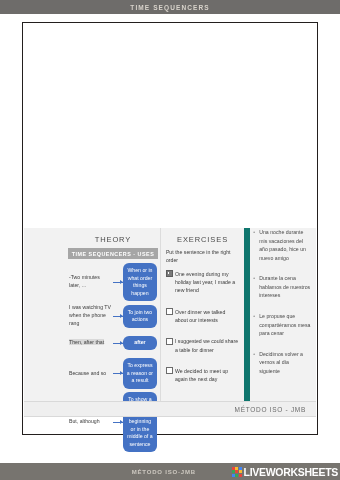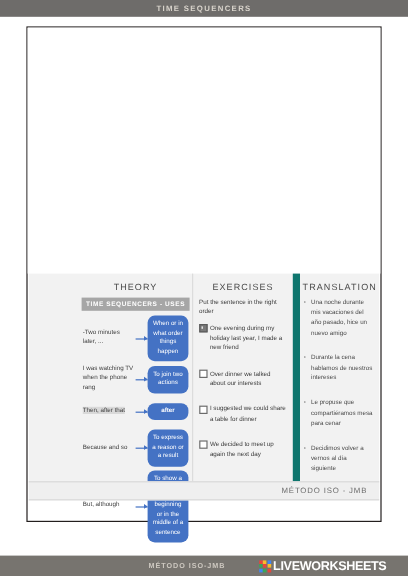--- a/index.html
+++ b/index.html
@@ -248,21 +248,21 @@
     color: #cdc8c0;
     font-size: 6px;
     font-weight: bold;
     letter-spacing: 0.8px;
     padding-left: 96px;
     box-sizing: border-box;
   }
   .lw-logo {
     display: flex;
     align-items: center;
-    padding-right: 18px;
+    padding-right: 2px;
   }
   .lw-mark {
     display: grid;
     grid-template-columns: 3px 3px 3px;
     grid-template-rows: 3px 3px 3px;
     gap: 0.5px;
     margin-right: 2px;
   }
   .lw-mark i { display: block; width: 3px; height: 3px; }
   .lw-text {
@@ -348,21 +348,20 @@
           </div>
 
           <div class="ex-item">
             <div class="ex-box"></div>
             <div class="ex-text">We decided to meet up again the next day</div>
           </div>
         </div>
       </div>
 
       <div class="col col-translation">
-        <div class="col-head">TRANSLATION</div>
         <div class="tr-body">
 
           <div class="tr-item">
             <div class="tr-bullet">•</div>
             <div class="tr-text">Una noche durante mis vacaciones del año pasado, hice un nuevo amigo</div>
           </div>
 
           <div class="tr-item">
             <div class="tr-bullet">•</div>
             <div class="tr-text">Durante la cena hablamos de nuestros intereses</div>

